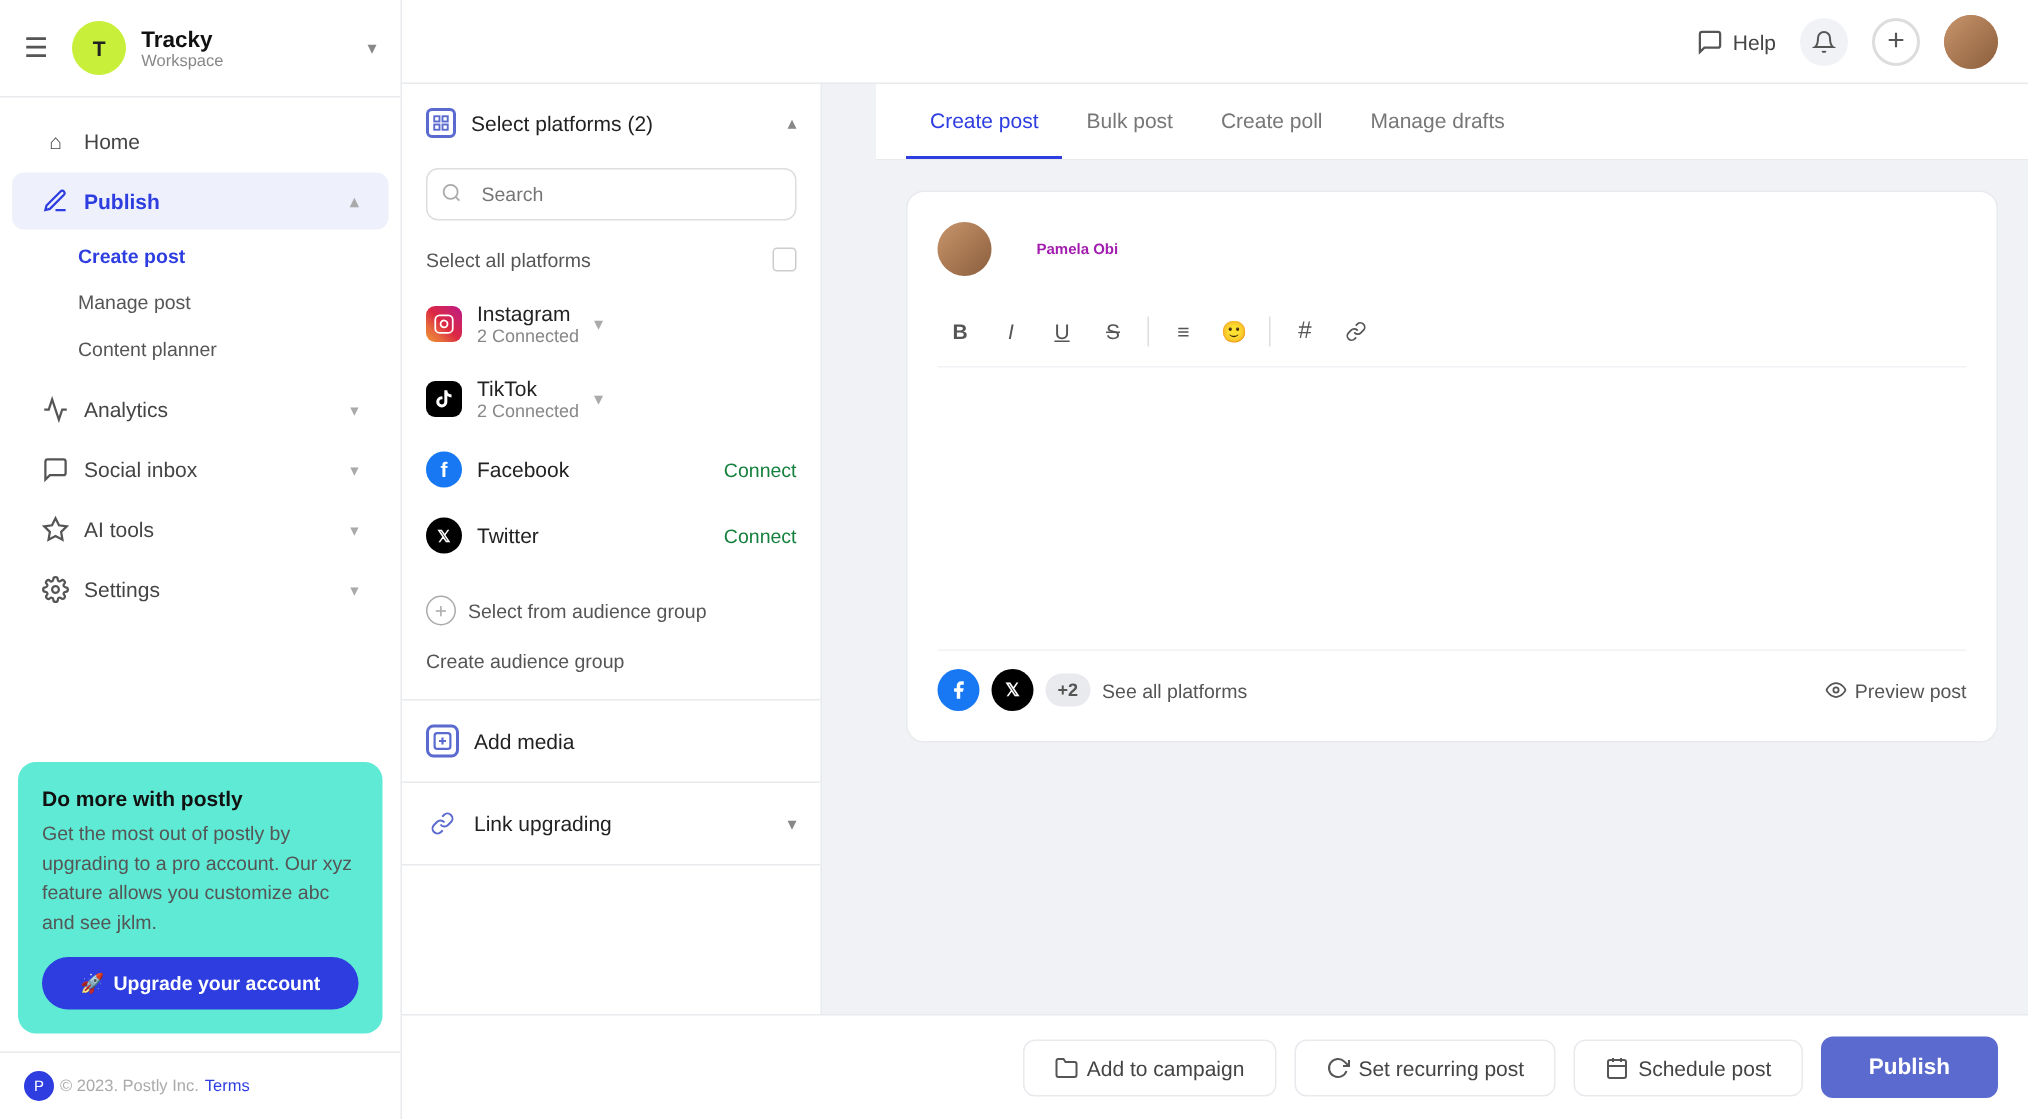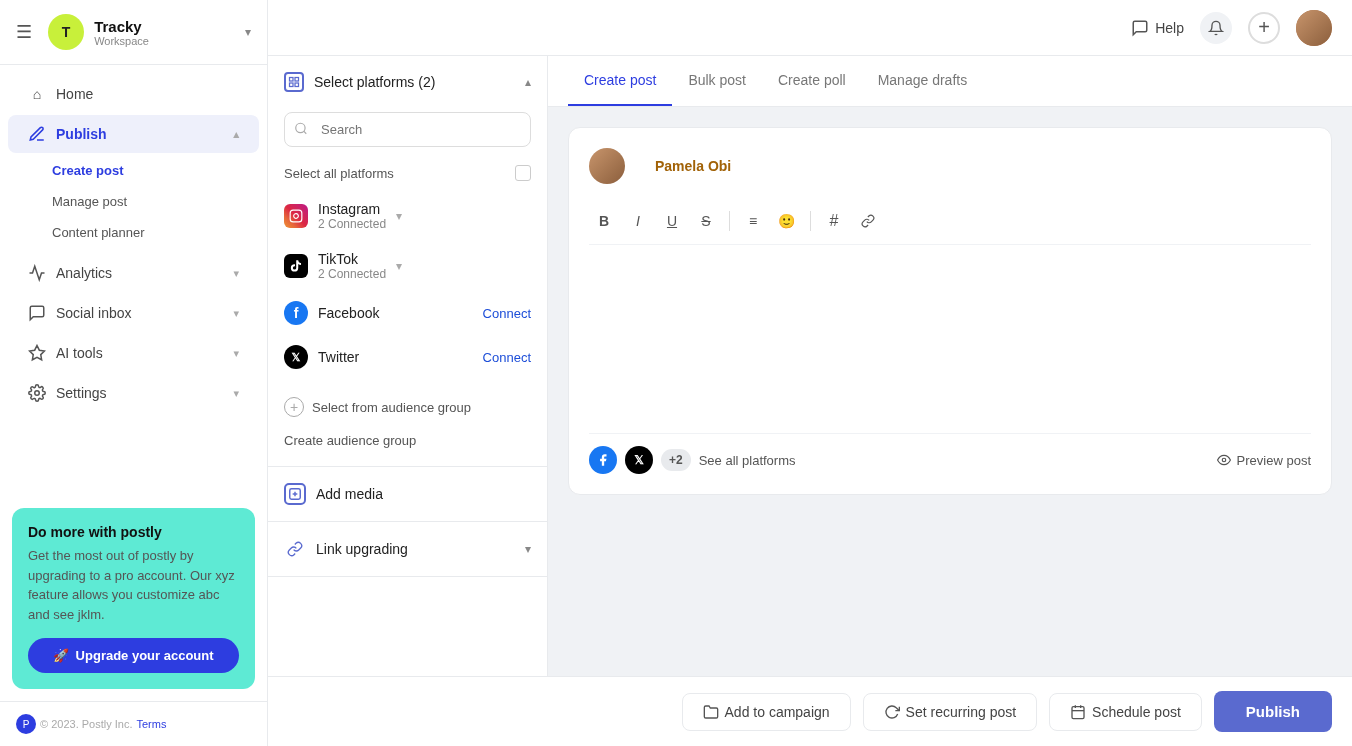--- a/index.html
+++ b/index.html
@@ -37,21 +37,21 @@
 
     
     .topbar { background: #fff; height: 56px; display: flex; align-items: center; justify-content: flex-end; padding: 0 20px; gap: 16px; border-bottom: 1px solid #e8eaed; }
     .topbar-help { display: flex; align-items: center; gap: 6px; font-size: 14px; color: #444; cursor: pointer; }
     .topbar-icon { width: 32px; height: 32px; border-radius: 50%; background: #f0f2f5; display: flex; align-items: center; justify-content: center; cursor: pointer; color: #555; font-size: 16px; }
     .topbar-add { width: 32px; height: 32px; border-radius: 50%; border: 2px solid #ddd; display: flex; align-items: center; justify-content: center; cursor: pointer; color: #555; font-size: 20px; font-weight: 300; }
     .avatar { width: 36px; height: 36px; border-radius: 50%; background: #b07850; overflow: hidden; display: flex; align-items: center; justify-content: center; }
     .avatar-img { width: 36px; height: 36px; border-radius: 50%; background: linear-gradient(135deg, #c8956c, #8b5e3c); }
 
     
-    .content-area { flex: 1; display: flex; overflow: hidden; }
+    .content-area { flex: 1; display: flex; overflow: hidden; gap: 36px; }
 
     
     .left-panel { width: 280px; background: #fff; border-right: 1px solid #e8eaed; display: flex; flex-direction: column; overflow-y: auto; flex-shrink: 0; }
     .panel-section { border-bottom: 1px solid #e8eaed; }
 
     
     .platform-header { display: flex; align-items: center; padding: 16px; cursor: pointer; gap: 10px; }
     .platform-header-title { font-size: 14px; font-weight: 500; color: #222; flex: 1; }
     .section-icon { width: 20px; height: 20px; border: 2px solid #5a6acf; border-radius: 4px; display: flex; align-items: center; justify-content: center; color: #5a6acf; font-size: 10px; }
     .chevron-icon { color: #888; font-size: 12px; }
@@ -60,21 +60,21 @@
     .search-box input { width: 100%; padding: 9px 12px 9px 36px; border: 1px solid #ddd; border-radius: 8px; font-size: 13px; color: #444; outline: none; }
     .search-icon-wrap { position: absolute; left: 10px; top: 50%; transform: translateY(-50%); color: #aaa; font-size: 14px; }
 
     .select-all-row { display: flex; align-items: center; justify-content: space-between; padding: 6px 16px 10px; }
     .select-all-text { font-size: 13px; color: #555; }
     .checkbox { width: 16px; height: 16px; border: 1.5px solid #ccc; border-radius: 3px; cursor: pointer; }
 
     .platform-row { display: flex; align-items: center; padding: 10px 16px; cursor: pointer; gap: 10px; }
     .platform-name { font-size: 14px; color: #222; flex: 1; }
     .platform-connected { font-size: 12px; color: #888; }
-    .platform-connect-btn { font-size: 13px; color: #1d4ed8; font-weight: 500; cursor: pointer; }
+    .platform-connect-btn { font-size: 13px; color: #15803d; font-weight: 500; cursor: pointer; }
     .platform-chevron { color: #aaa; font-size: 12px; }
 
     .platform-logo { width: 28px; height: 28px; border-radius: 50%; display: flex; align-items: center; justify-content: center; font-size: 16px; flex-shrink: 0; }
 
     .audience-section { padding: 10px 16px; }
     .audience-item { display: flex; align-items: center; gap: 8px; padding: 8px 0; cursor: pointer; color: #555; font-size: 13px; }
     .audience-plus { width: 20px; height: 20px; border: 1.5px solid #aaa; border-radius: 50%; display: flex; align-items: center; justify-content: center; font-size: 14px; color: #aaa; }
 
     
     .add-media-row { display: flex; align-items: center; padding: 16px; gap: 10px; cursor: pointer; }
@@ -91,21 +91,21 @@
 
     .tab-bar { background: #fff; display: flex; padding: 0 20px; border-bottom: 1px solid #e8eaed; gap: 0; }
     .tab-item { padding: 16px 16px; font-size: 14px; color: #777; cursor: pointer; border-bottom: 2px solid transparent; }
     .tab-item.active { color: #2d3de0; border-bottom: 2px solid #2d3de0; font-weight: 500; }
 
     .editor-area { flex: 1; padding: 20px; overflow-y: auto; display: flex; flex-direction: column; gap: 16px; }
 
     .post-card { background: #fff; border-radius: 12px; padding: 20px; border: 1px solid #e8eaed; }
     .post-author-row { display: flex; align-items: center; gap: 10px; margin-bottom: 14px; }
     .author-avatar { width: 36px; height: 36px; border-radius: 50%; background: linear-gradient(135deg, #c8956c, #8b5e3c); flex-shrink: 0; }
-    .author-name { font-size: 14px; font-weight: 600; color: #a16207; padding-left: 20px; }
+    .author-name { font-size: 10px; font-weight: 600; color: #a21caf; padding-left: 20px; }
 
     .toolbar { display: flex; align-items: center; gap: 4px; padding: 8px 0; border-bottom: 1px solid #f0f2f5; margin-bottom: 12px; }
     .toolbar-btn { width: 30px; height: 30px; border: none; background: none; cursor: pointer; color: #555; font-size: 14px; border-radius: 4px; display: flex; align-items: center; justify-content: center; }
     .toolbar-divider { width: 1px; height: 20px; background: #ddd; margin: 0 4px; }
 
     .post-content-area { min-height: 160px; font-size: 14px; color: #ccc; }
 
     .post-footer { display: flex; align-items: center; margin-top: 16px; padding-top: 12px; border-top: 1px solid #f0f2f5; gap: 8px; }
     .platform-badge { width: 28px; height: 28px; border-radius: 50%; display: flex; align-items: center; justify-content: center; font-size: 14px; }
     .fb-badge { background: #1877f2; color: #fff; }

